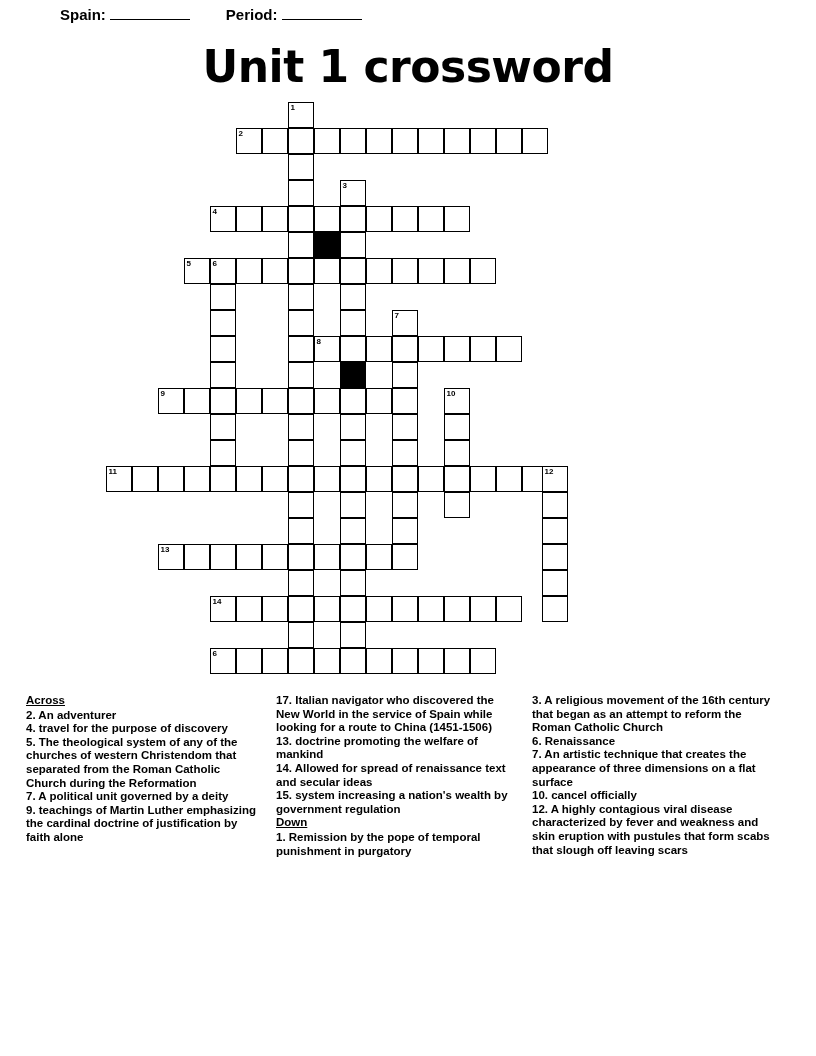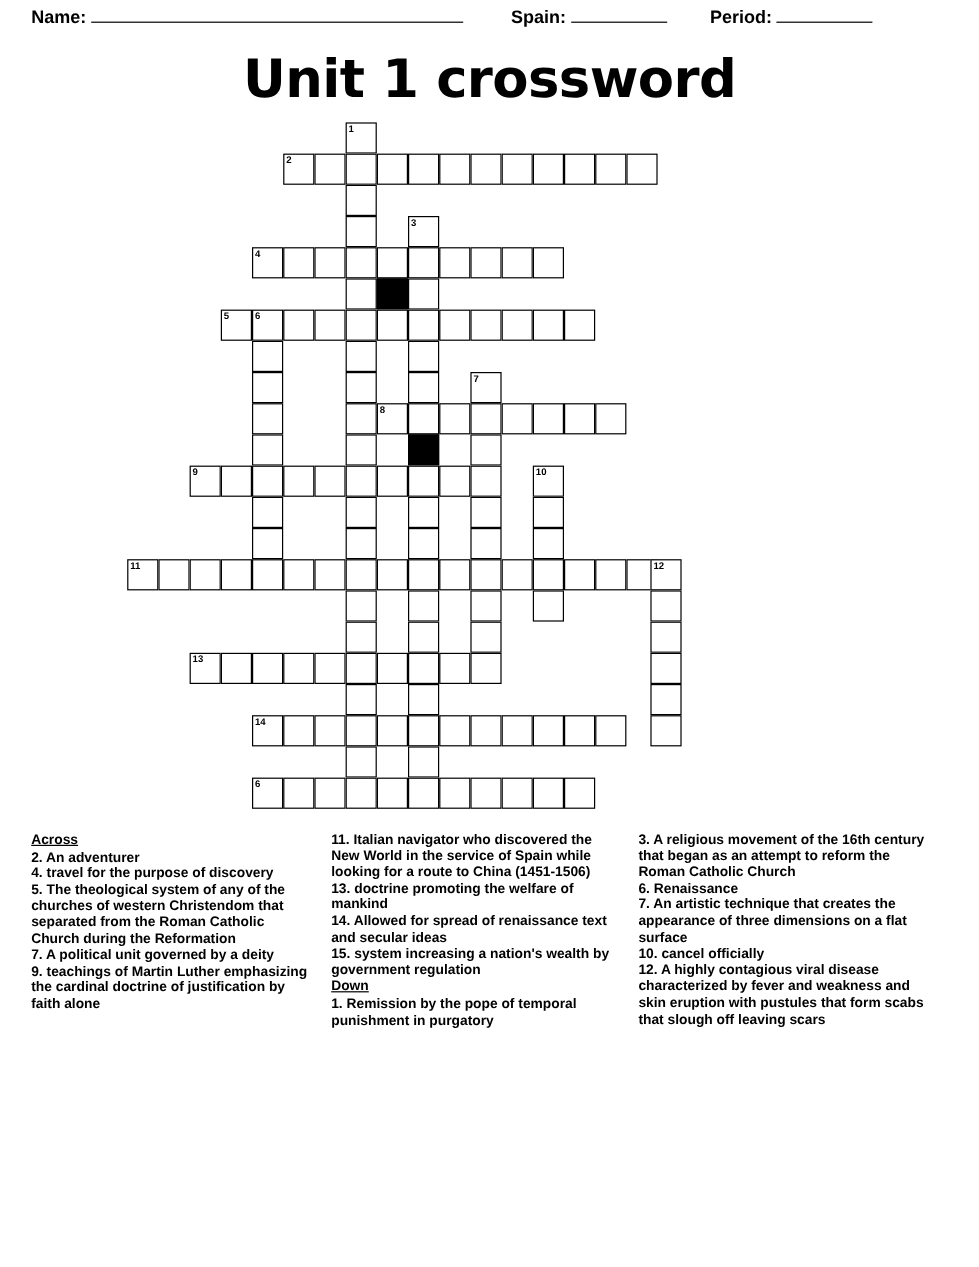--- a/index.html
+++ b/index.html
@@ -116,23 +116,20 @@
   .clue {
     margin-bottom: 0px;
   }
 </style>
 </head>
 <body>
 
 <div class="page">
 
   <div class="header-line">
-    <span class="field">
-      <span class="label">Name:</span><span class="rule-long"></span>
-    </span>
     <span class="spacer-a"></span>
     <span class="field">
       <span class="label">Spain:</span><span class="rule-mid"></span>
     </span>
     <span class="spacer-b"></span>
     <span class="field">
       <span class="label">Period:</span><span class="rule-mid"></span>
     </span>
   </div>
 
@@ -324,21 +321,21 @@
   <div class="clues">
     <div class="clue-col col1" id="clue-col-1">
         <div class="clue-head">Across</div>
         <div class="clue">2. An adventurer</div>
         <div class="clue">4. travel for the purpose of discovery</div>
         <div class="clue">5. The theological system of any of the churches of western Christendom that separated from the Roman Catholic Church during the Reformation</div>
         <div class="clue">7. A political unit governed by a deity</div>
         <div class="clue">9. teachings of Martin Luther emphasizing the cardinal doctrine of justification by faith alone</div>
       </div>
     <div class="clue-col col2" id="clue-col-2">
-        <div class="clue">11. Italian navigator who discovered the New World in the service of Spain while looking for a route to China (1451-1506)</div>
+        <div class="clue">17. Italian navigator who discovered the New World in the service of Spain while looking for a route to China (1451-1506)</div>
         <div class="clue">13. doctrine promoting the welfare of mankind</div>
         <div class="clue">14. Allowed for spread of renaissance text and secular ideas</div>
         <div class="clue">15. system increasing a nation's wealth by government regulation</div>
         <div class="clue-head">Down</div>
         <div class="clue">1. Remission by the pope of temporal punishment in purgatory</div>
       </div>
     <div class="clue-col col3" id="clue-col-3">
         <div class="clue">3. A religious movement of the 16th century that began as an attempt to reform the Roman Catholic Church</div>
         <div class="clue">6. Renaissance</div>
         <div class="clue">7. An artistic technique that creates the appearance of three dimensions on a flat surface</div>

